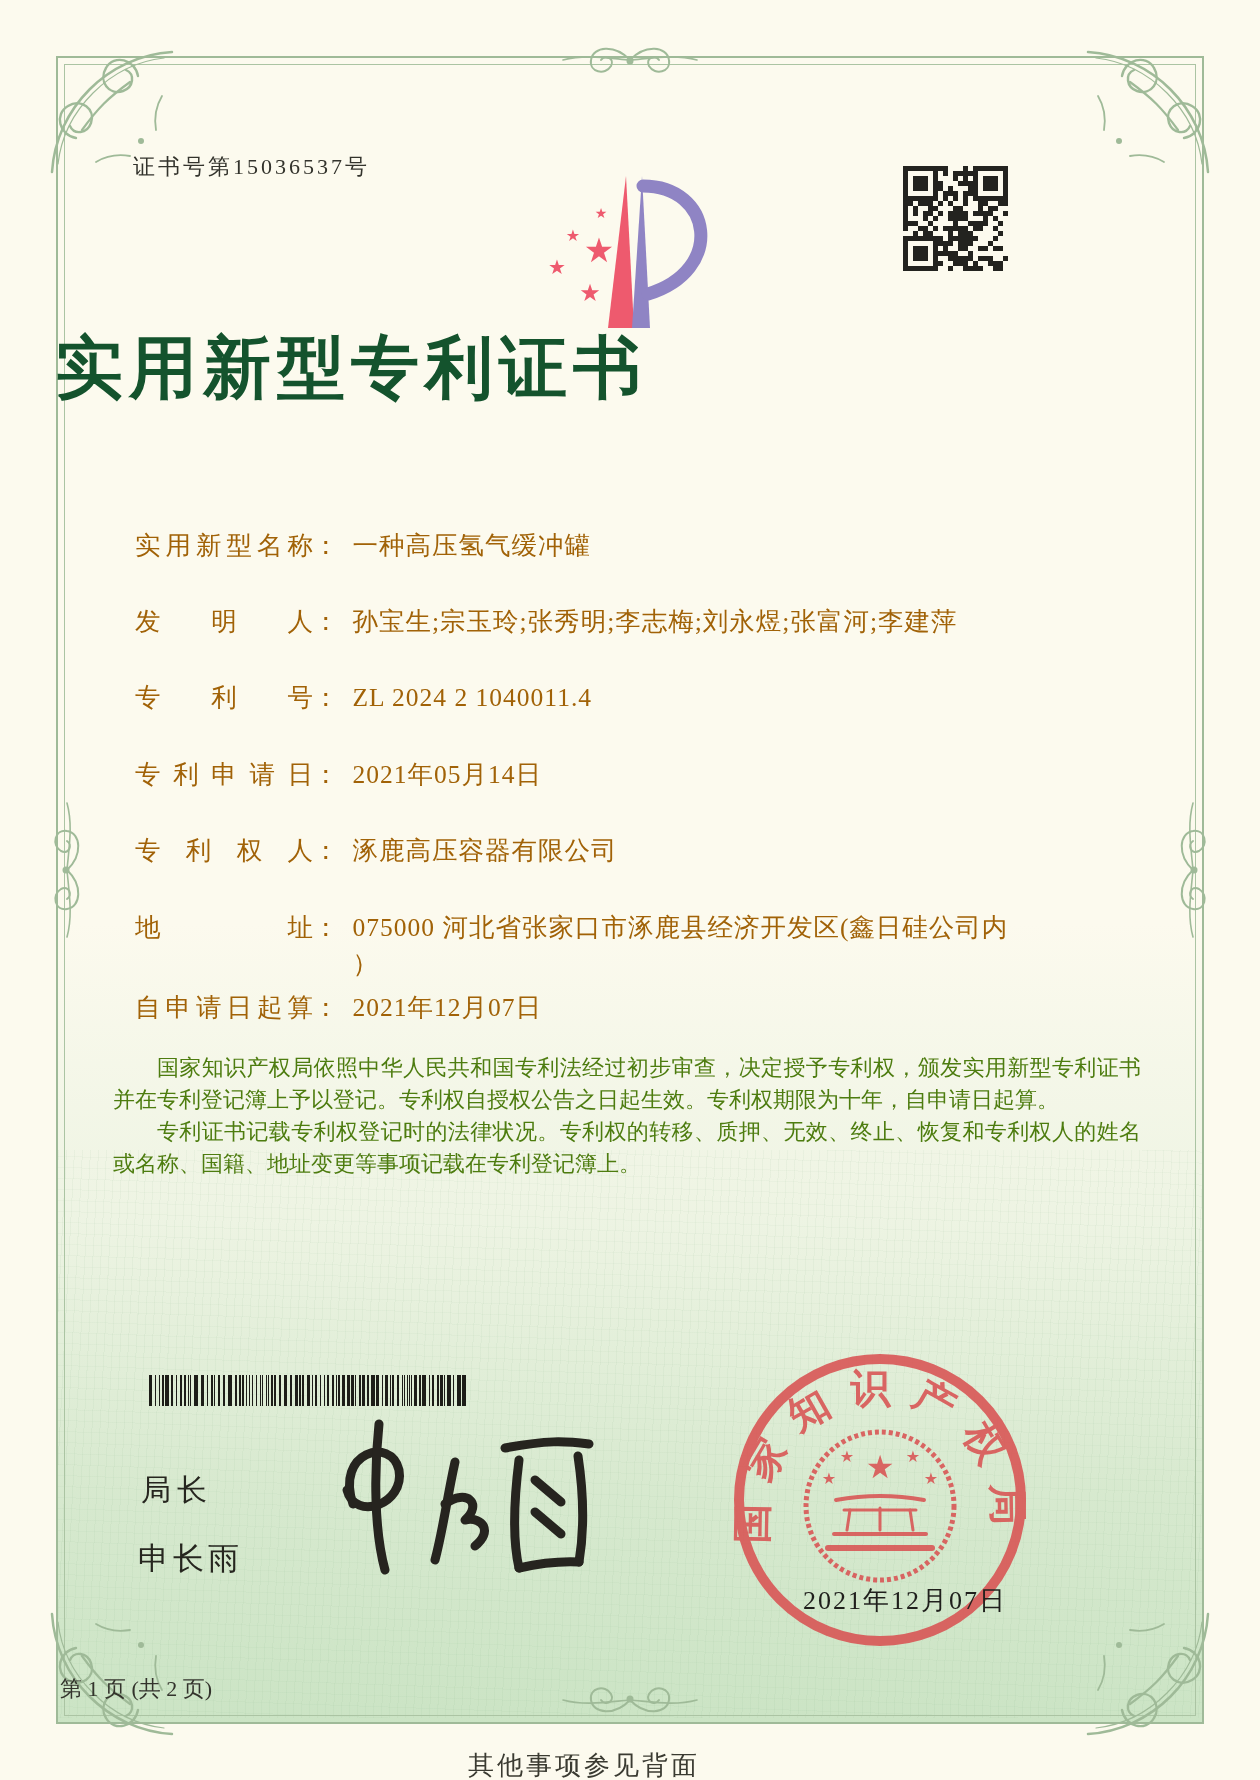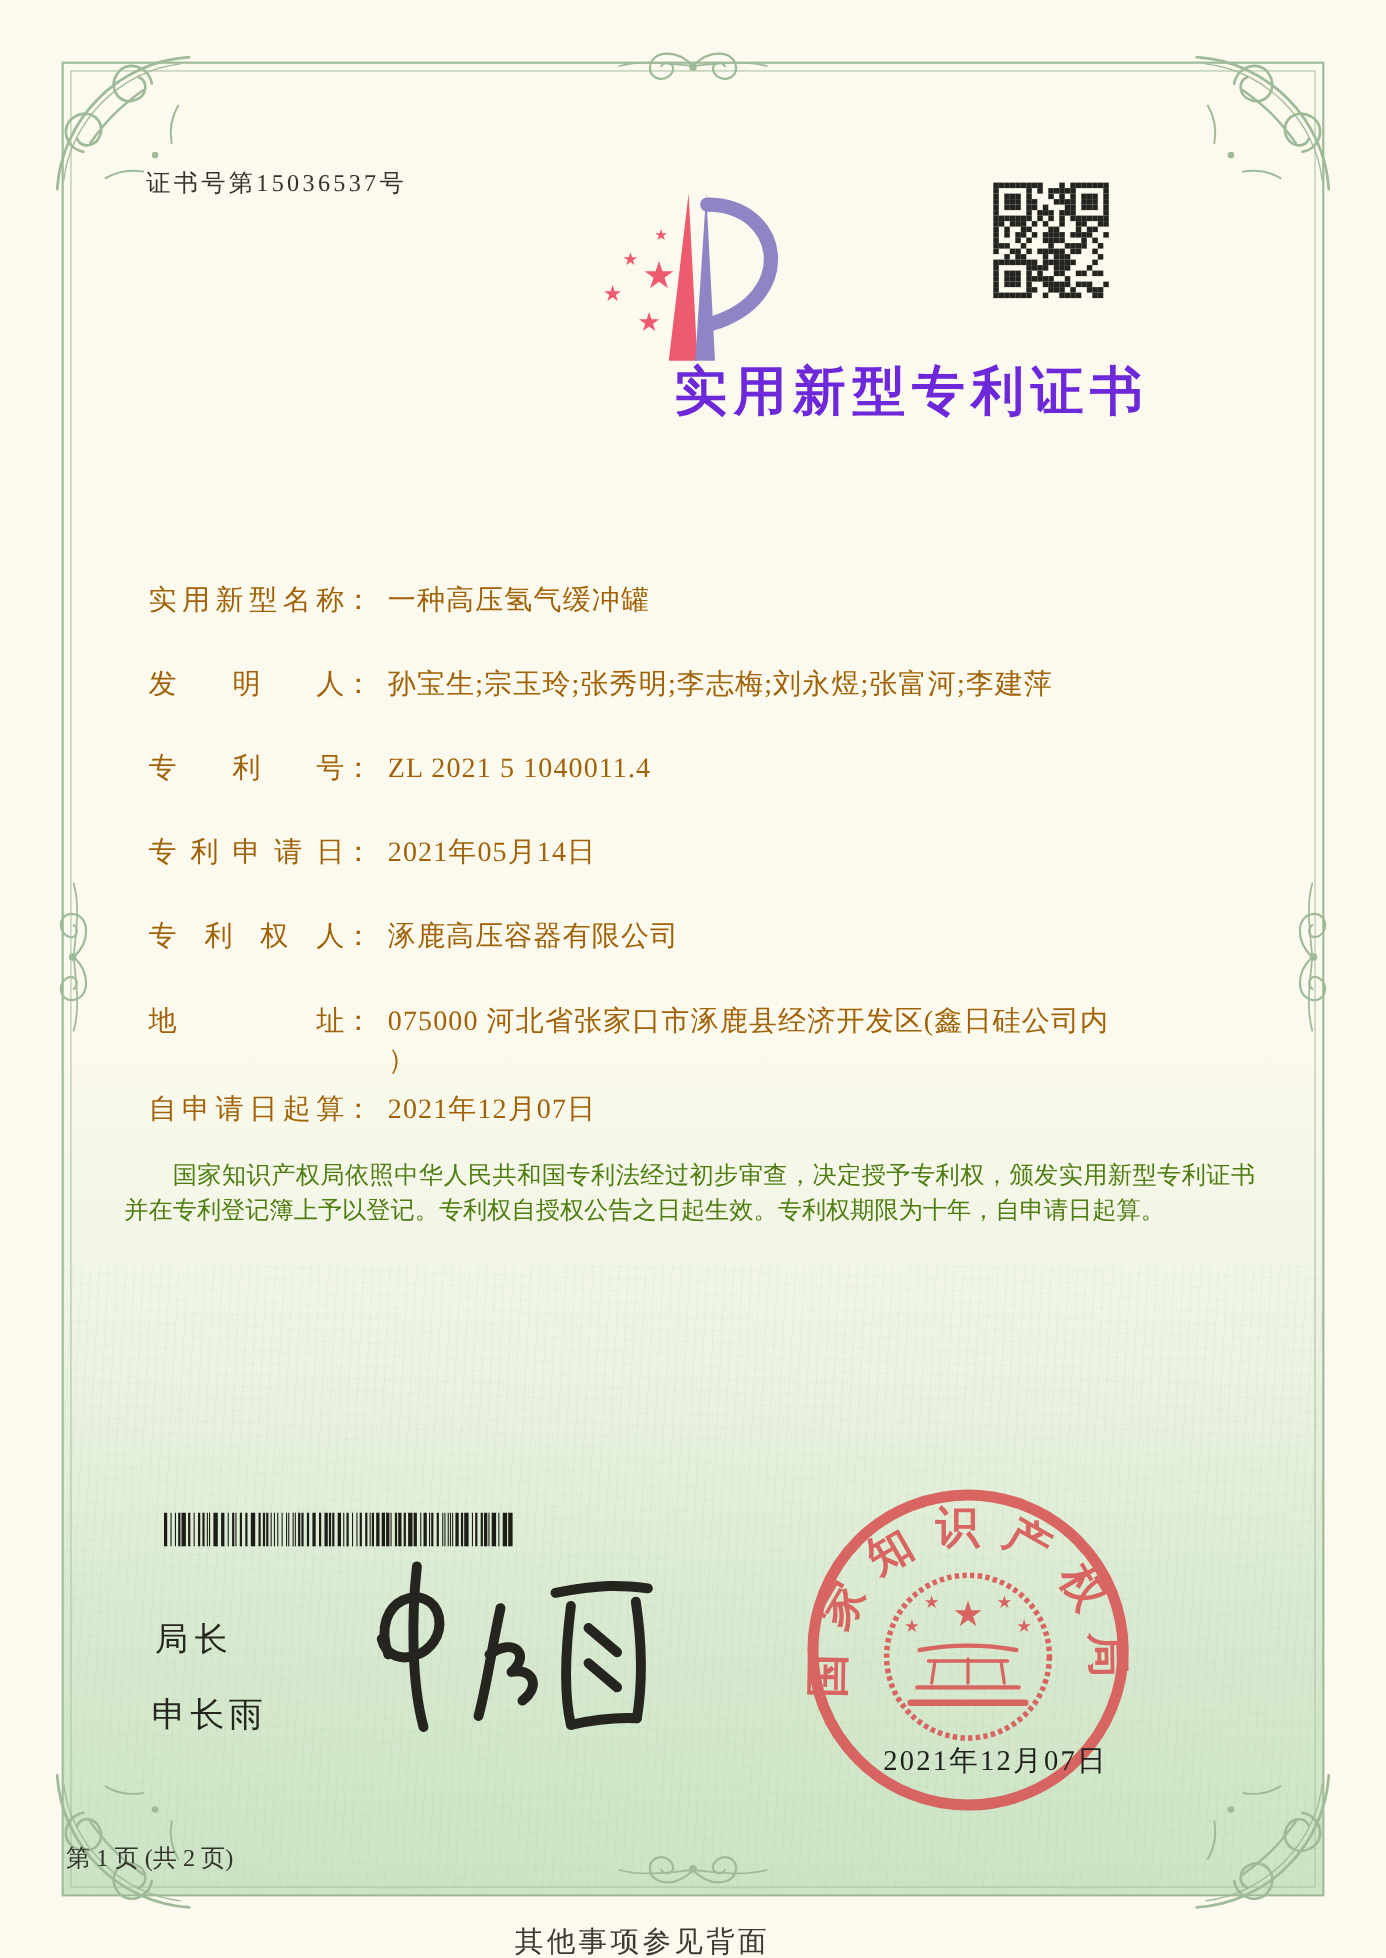--- a/index.html
+++ b/index.html
@@ -31,22 +31,22 @@
   .tr{right:42px;top:42px;transform:scaleX(-1)}
   .bl{left:42px;bottom:36px;transform:scaleY(-1)}
   .br{right:42px;bottom:36px;transform:scale(-1,-1)}
   .mid{width:150px;height:40px}
   .mt{left:555px;top:40px}
   .mb{left:555px;top:1680px;transform:scaleY(-1)}
   .ml{left:-8px;top:850px;transform:rotate(90deg)}
   .mr{left:1118px;top:850px;transform:rotate(-90deg)}
 
   .certno{left:133px;top:152px;font-size:22px;letter-spacing:3px;color:#33332c}
-  .title{left:55px;top:330px;width:990px;text-align:right;font-size:48px;font-weight:bold;
-         letter-spacing:6px;line-height:1.12;color:#6d28d9}
+  .title{left:55px;top:330px;width:990px;text-align:left;font-size:68px;font-weight:bold;
+         letter-spacing:6px;line-height:1.12;color:#14532d}
 
   .row{left:135px;right:105px;position:absolute;font-size:25.5px;line-height:36px;color:#a16207}
   .flabel{display:inline-block;width:178px;text-align:justify;text-align-last:justify;vertical-align:top}
   .colon{vertical-align:top}
   .fvalue{display:inline-block;margin-left:14px;vertical-align:top;white-space:pre-line;
           max-width:800px;letter-spacing:1px}
   .grant2{position:absolute;left:505px;top:0}
 
   .paras{left:113px;top:1052px;width:1028px;position:absolute;font-size:22px;line-height:32px;
          text-align:justify;color:#4d7c0f}
@@ -581,38 +581,39 @@
 
 <div class="abs title">实用新型专利证书</div>
 
 <div class="row" style="top:528px">
   <span class="flabel">实用新型名称</span><span class="colon">：</span><span class="fvalue">一种高压氢气缓冲罐</span>
 </div>
 <div class="row" style="top:604px">
   <span class="flabel">发明人</span><span class="colon">：</span><span class="fvalue">孙宝生;宗玉玲;张秀明;李志梅;刘永煜;张富河;李建萍</span>
 </div>
 <div class="row" style="top:680px">
-  <span class="flabel">专利号</span><span class="colon">：</span><span class="fvalue">ZL 2021 5 1040011.4</span>
+  <span class="flabel">专利号</span><span class="colon">：</span><span class="fvalue">ZL 2024 2 1040011.4</span>
 </div>
 <div class="row" style="top:757px">
   <span class="flabel">专利申请日</span><span class="colon">：</span><span class="fvalue">2021年05月14日</span>
 </div>
 <div class="row" style="top:833px">
   <span class="flabel">专利权人</span><span class="colon">：</span><span class="fvalue">涿鹿高压容器有限公司</span>
 </div>
 <div class="row" style="top:910px">
   <span class="flabel">地址</span><span class="colon">：</span><span class="fvalue">075000  河北省张家口市涿鹿县经济开发区(鑫日硅公司内
 ）</span>
 </div>
 <div class="row" style="top:990px">
   <span class="flabel">自申请日起算</span><span class="colon">：</span><span class="fvalue">2021年12月07日</span>
 </div>
 
 <div class="paras">
   <p>国家知识产权局依照中华人民共和国专利法经过初步审查，决定授予专利权，颁发实用新型专利证书并在专利登记簿上予以登记。专利权自授权公告之日起生效。专利权期限为十年，自申请日起算。</p>
+  <p>专利证书记载专利权登记时的法律状况。专利权的转移、质押、无效、终止、恢复和专利权人的姓名或名称、国籍、地址变更等事项记载在专利登记簿上。</p>
 </div>
 
 <div class="abs" id="barcode">
     <i style="width:3px;margin-right:3px"></i>
     <i style="width:1px;margin-right:3px"></i>
     <i style="width:1px;margin-right:2px"></i>
     <i style="width:2px;margin-right:1px"></i>
     <i style="width:4px;margin-right:2px"></i>
     <i style="width:2px;margin-right:3px"></i>
     <i style="width:1px;margin-right:3px"></i>

